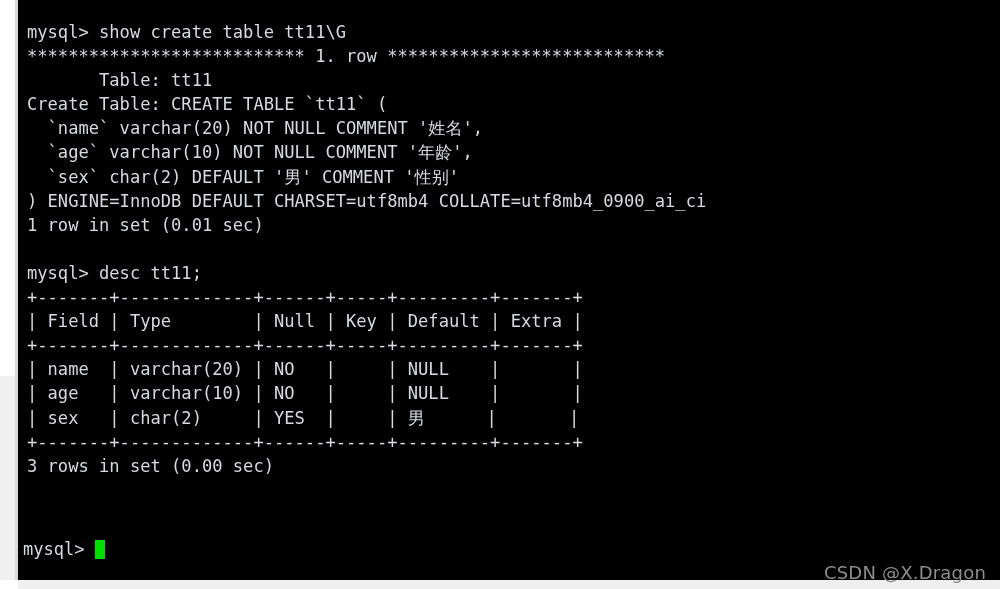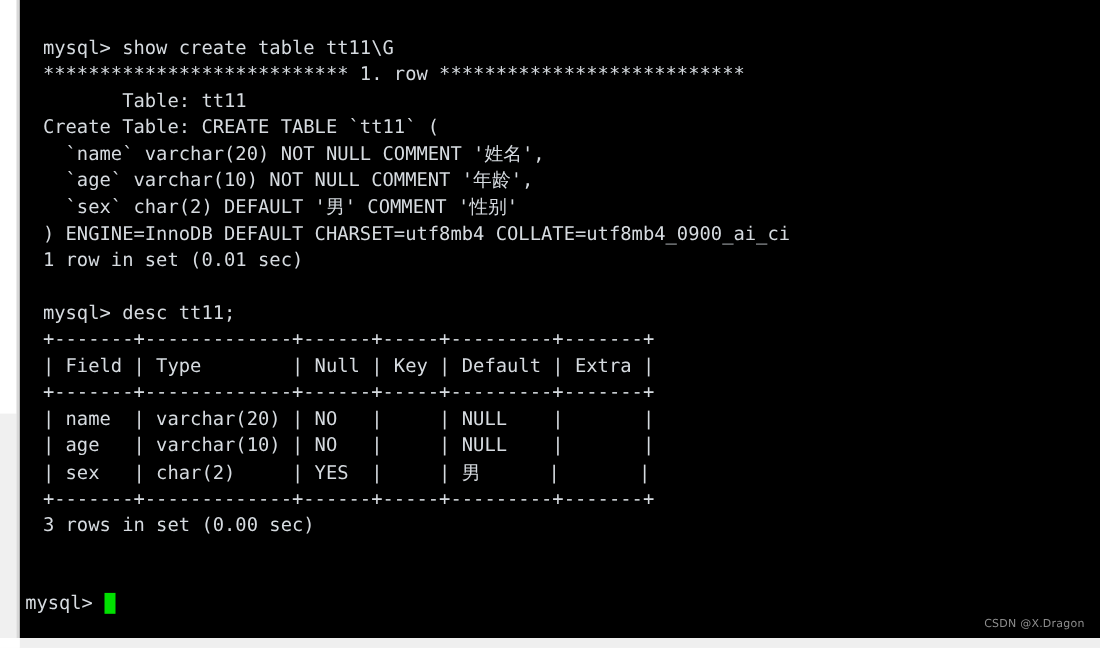--- a/index.html
+++ b/index.html
@@ -45,21 +45,21 @@
   #terminal {
     position: absolute;
     left: 18px;
     top: 0;
     width: 982px;
     height: 580px;
     background: #000000;
     overflow: hidden;
   }
   #term-pre {
-    margin: 16px;
+    margin: 4px;
     padding: 16px 0 0 5px;
     color: #d6dbe0;
     font-family: "DejaVu Sans Mono", monospace;
     font-size: 17.1px;
     line-height: 24.1px;
     white-space: pre;
     letter-spacing: 0px;
     font-weight: 400;
   }
   .cursor-line {
@@ -96,21 +96,21 @@
     background: #ffffff;
   }
 
   
   #watermark {
     position: absolute;
     right: 14px;
     top: 562px;
     color: #8d8d8d;
     font-family: "DejaVu Sans", sans-serif;
-    font-size: 10px;
+    font-size: 18px;
     letter-spacing: 0.2px;
     white-space: nowrap;
   }
 </style>
 </head>
 <body>
 
 <div id="screen">
 
   <div id="left-gutter">

